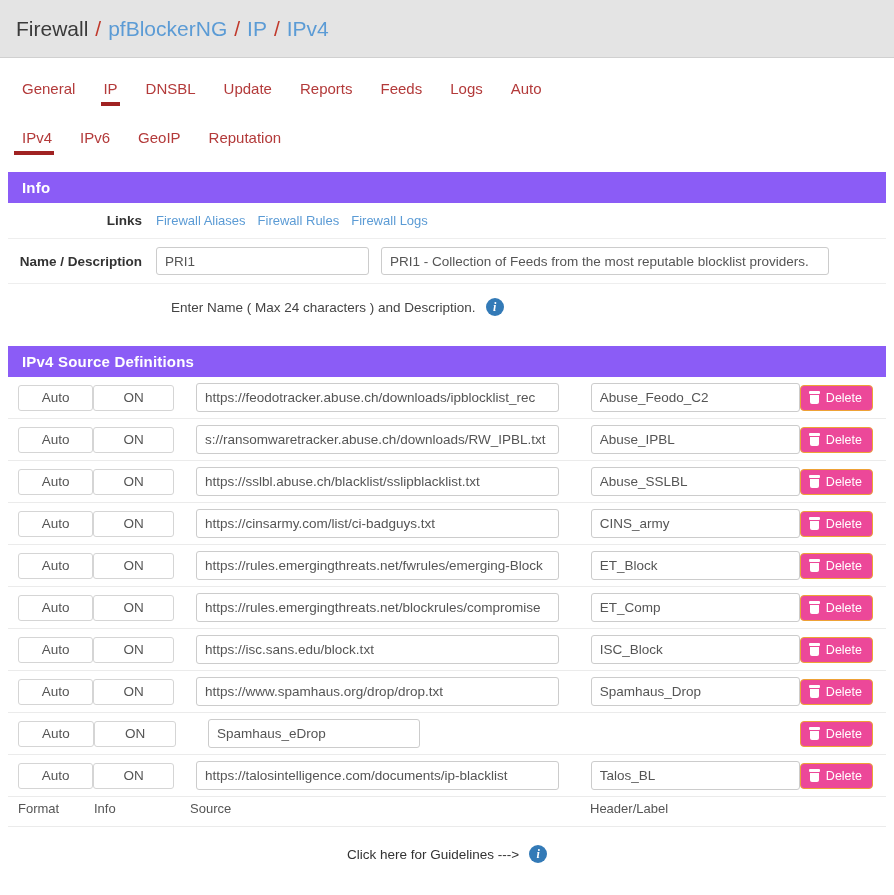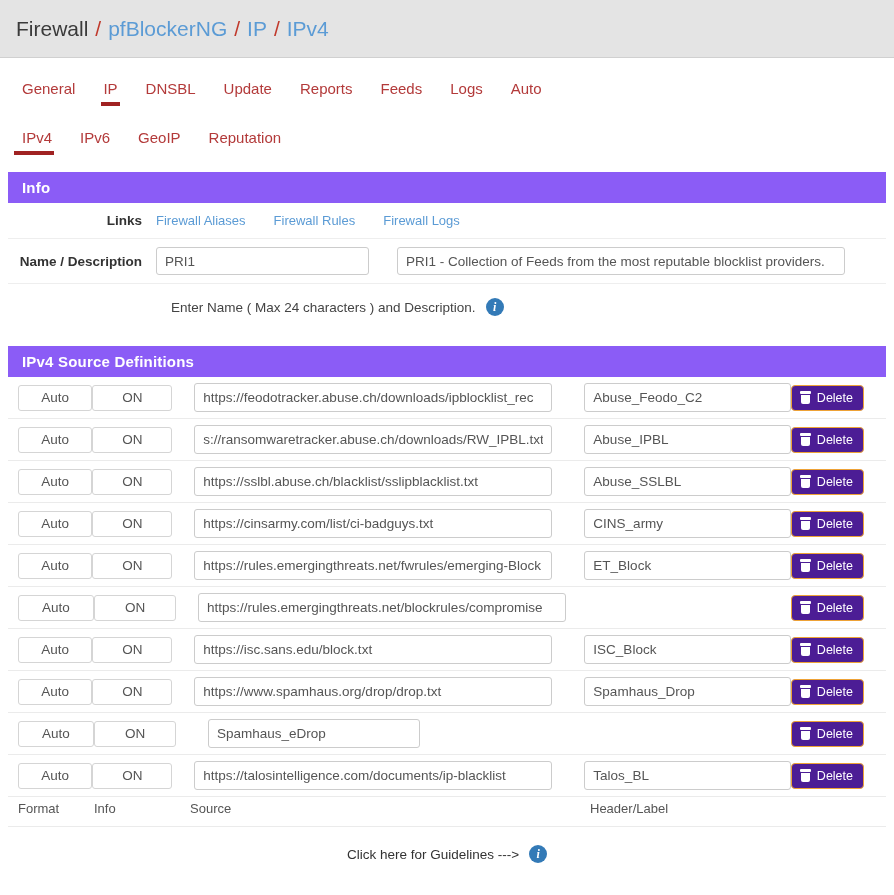--- a/index.html
+++ b/index.html
@@ -96,21 +96,21 @@
   }
   .form-label {
     width: 148px;
     text-align: right;
     padding-right: 14px;
     font-size: 13.5px;
     font-weight: bold;
     color: #333;
     flex: none;
   }
-  .form-control-area { display: flex; align-items: center; gap: 28px; flex: 1; }
+  .form-control-area { display: flex; align-items: center; gap: 12px; flex: 1; }
   .link-inline {
     color: #5b9bd5;
     font-size: 13px;
     text-decoration: none;
     cursor: pointer;
   }
   .txt-input {
     border: 1px solid #ccc;
     border-radius: 3px;
     background: #fff;
@@ -184,25 +184,25 @@
     height: 29px;
   }
   .src-header {
     width: 212px;
     margin-left: 32px;
     height: 29px;
   }
 
   .btn-delete {
     margin-left: auto;
-    margin-right: 16px;
+    margin-right: 7px;
     display: inline-flex;
     align-items: center;
     gap: 6px;
-    background: #4c1d95;
+    background: #ec4899;
     border: 1px solid #eea236;
     border-radius: 4px;
     color: #ffffff;
     font-size: 12.5px;
     font-family: "Liberation Sans", sans-serif;
     padding: 4px 10px 4px 8px;
     height: 26px;
     cursor: pointer;
     white-space: nowrap;
     justify-content: center;
@@ -394,20 +394,21 @@
     </div>
 
     <div class="src-row">
       <select class="sel sel-format">
         <option>Auto</option>
       </select>
       <select class="sel sel-state">
         <option>ON</option>
       </select>
       <input class="txt-input src-url" type="text" value="https://rules.emergingthreats.net/blockrules/compromise" style="">
+      <input class="txt-input src-header" type="text" value="ET_Comp" style="">
       <button class="btn-delete">
         <span class="trash-glyph"></span>
         <span>Delete</span>
       </button>
     </div>
 
     <div class="src-row">
       <select class="sel sel-format">
         <option>Auto</option>
       </select>

